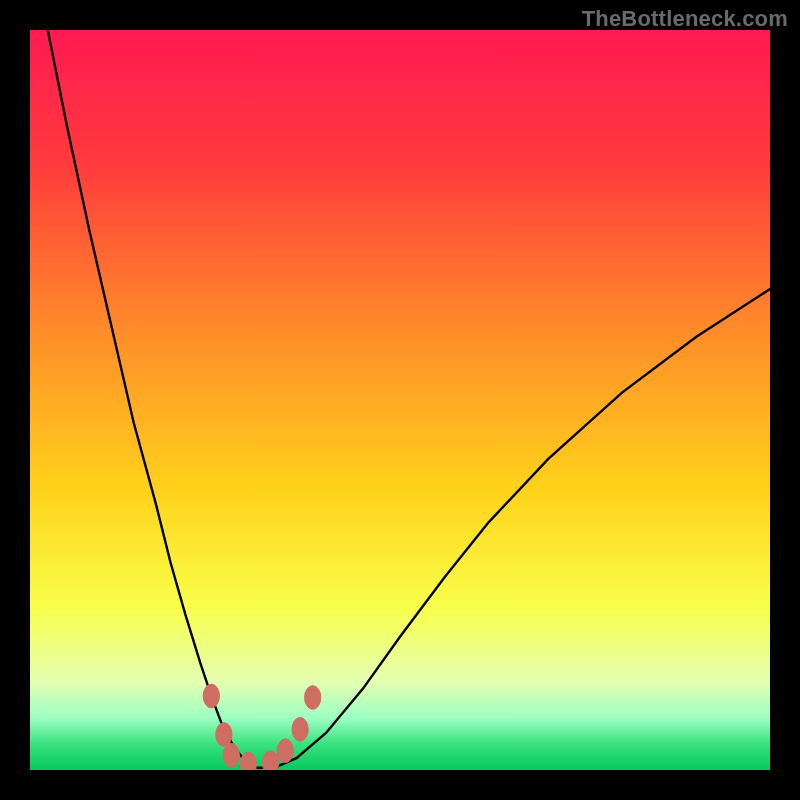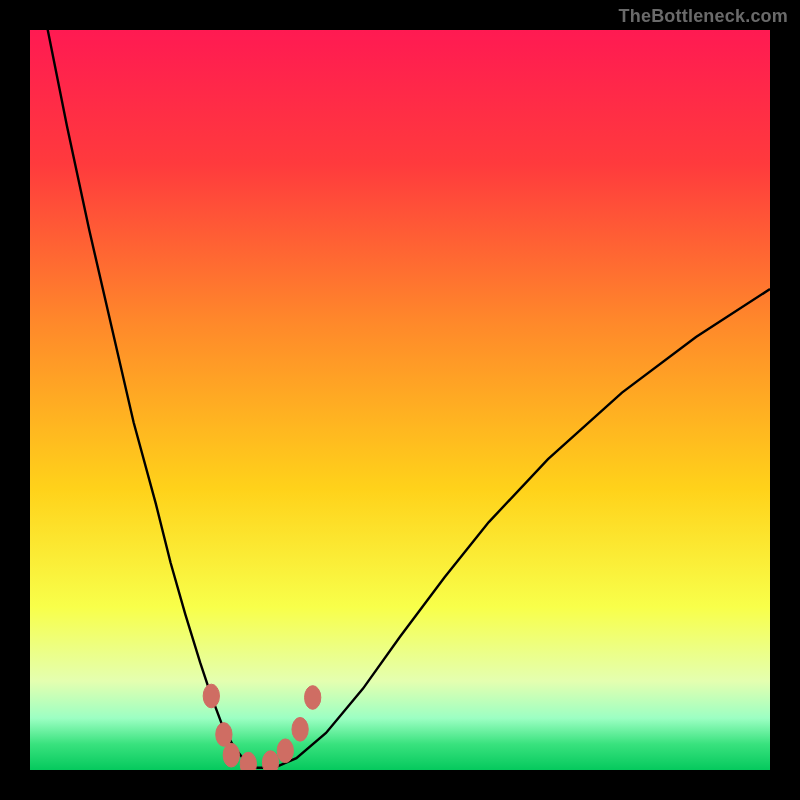--- a/index.html
+++ b/index.html
@@ -24,21 +24,21 @@
     top: 30px;
     width: 740px;
     height: 740px;
     overflow: hidden;
   }
   .watermark {
     position: absolute;
     top: 6px;
     right: 12px;
     font-family: Arial, Helvetica, sans-serif;
-    font-size: 18px;
+    font-size: 22px;
     font-weight: 600;
     color: #6a6a6a;
     letter-spacing: 0.2px;
   }
   svg {
     display: block;
     position: absolute;
     left: 0;
     top: 0;
   }

